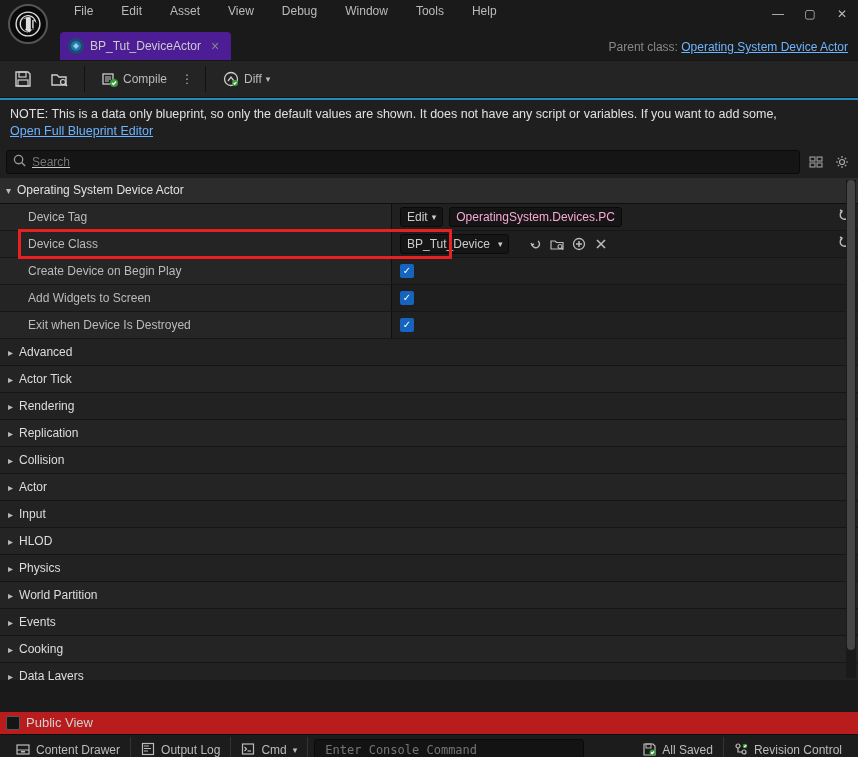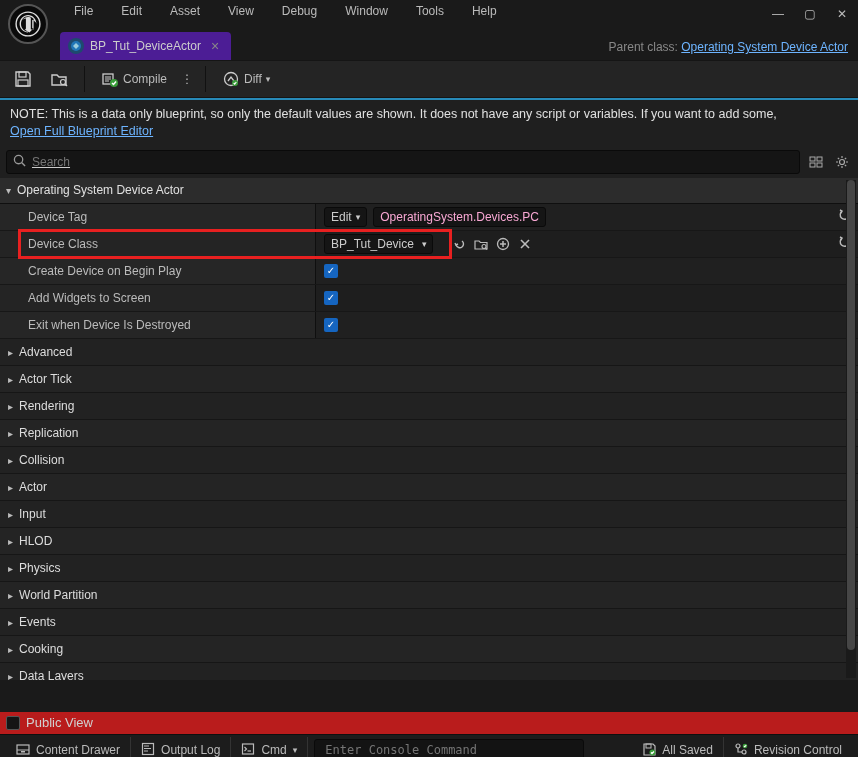--- a/index.html
+++ b/index.html
@@ -39,21 +39,21 @@
 .sr-btn { width: 20px; height: 20px; display: flex; align-items: center; justify-content: center; color: #aaa; cursor: pointer; }
 
 
 .cat-header { height: 26px; background: #2c2c2c; display: flex; align-items: center; padding: 0 6px; gap: 6px; color: #e0e0e0; font-size: 12px; border-bottom: 1px solid #0f0f0f; }
 .arrow-down::before { content: "▾"; color: #bbb; font-size: 10px; }
 .arrow-right::before { content: "▸"; color: #bbb; font-size: 10px; }
 
 
 .props { background: #1f1f1f; }
 .prop-row { display: flex; align-items: stretch; height: 27px; border-bottom: 1px solid #171717; }
-.prop-label { width: 316px; display: flex; align-items: center; padding-left: 28px; background: #262626; color: #bbb; font-size: 12px; border-right: 1px solid #0f0f0f; position: relative; }
+.prop-label { width: 392px; display: flex; align-items: center; padding-left: 28px; background: #262626; color: #bbb; font-size: 12px; border-right: 1px solid #0f0f0f; position: relative; }
 .prop-value { flex: 1; display: flex; align-items: center; padding: 0 8px; background: #202020; gap: 6px; position: relative; }
 .row-alt .prop-label { background: #242424; }
 .row-alt .prop-value { background: #1e1e1e; }
 
 .edit-dd { height: 20px; background: #151515; border: 1px solid #0a0a0a; border-radius: 3px; padding: 0 6px; display: flex; align-items: center; gap: 4px; color: #ccc; cursor: pointer; font-size: 12px;}
 .val-text { background: #151515; border: 1px solid #0a0a0a; border-radius: 3px; height: 20px; padding: 0 6px; display: flex; align-items: center; color: #f9a8d4; font-size: 12px;}
 
 .reset-btn { position: absolute; right: 6px; color: #999; cursor: pointer; }
 .hl-overlay { position: absolute; left: 18px; top: 239px; width: 434px; height: 30px; border: 3px solid #e82020; pointer-events: none; z-index: 5; }
 

